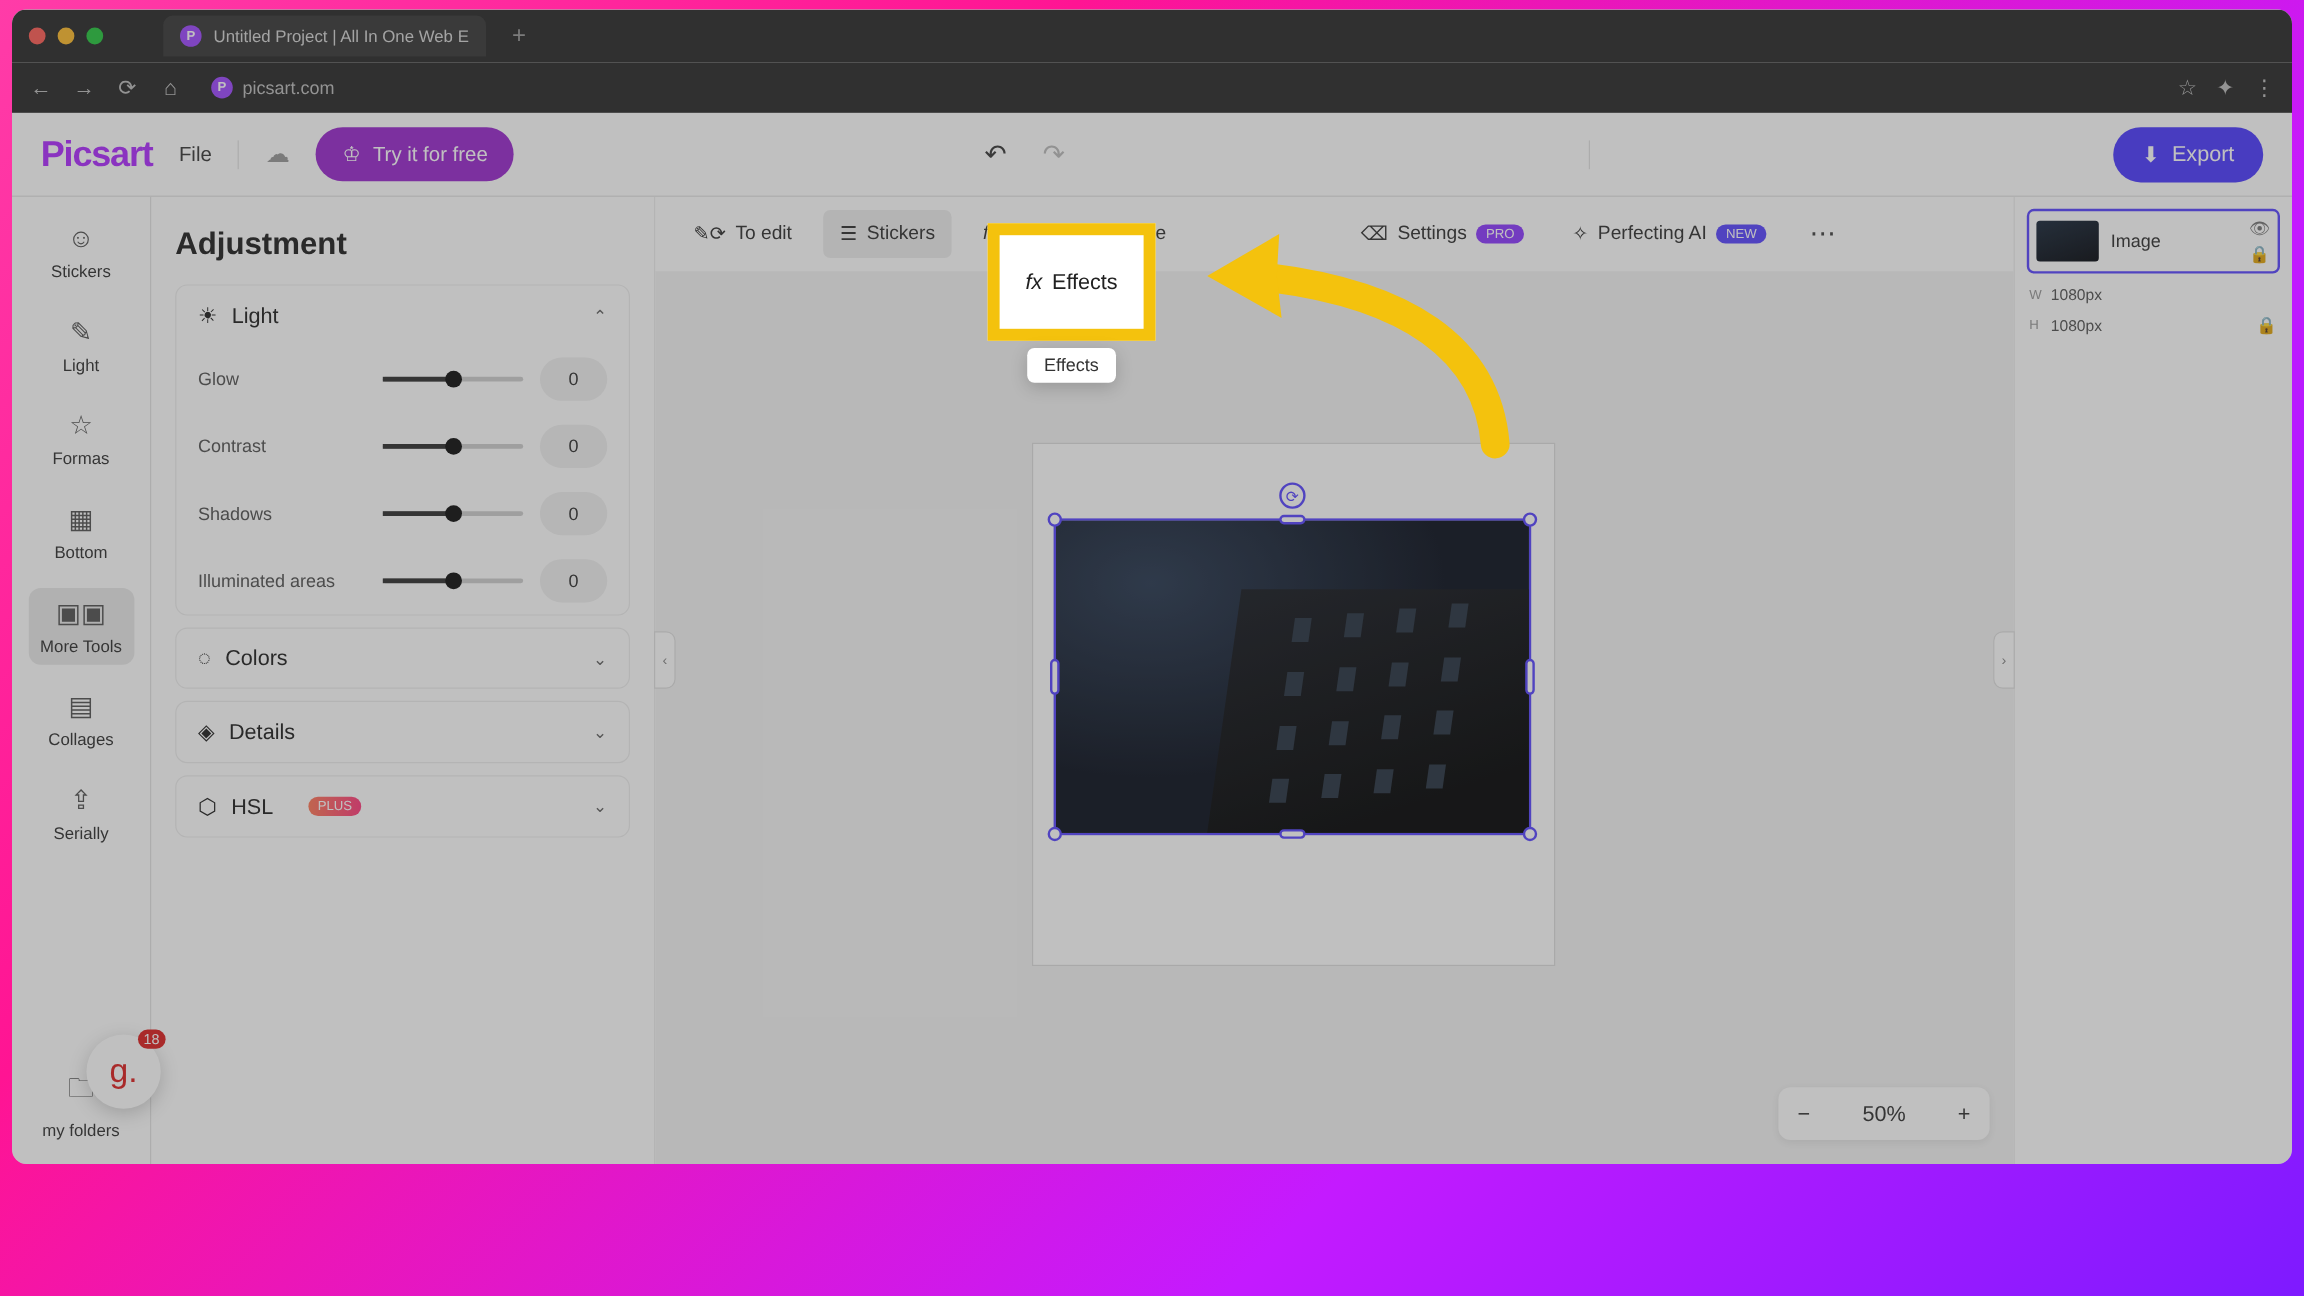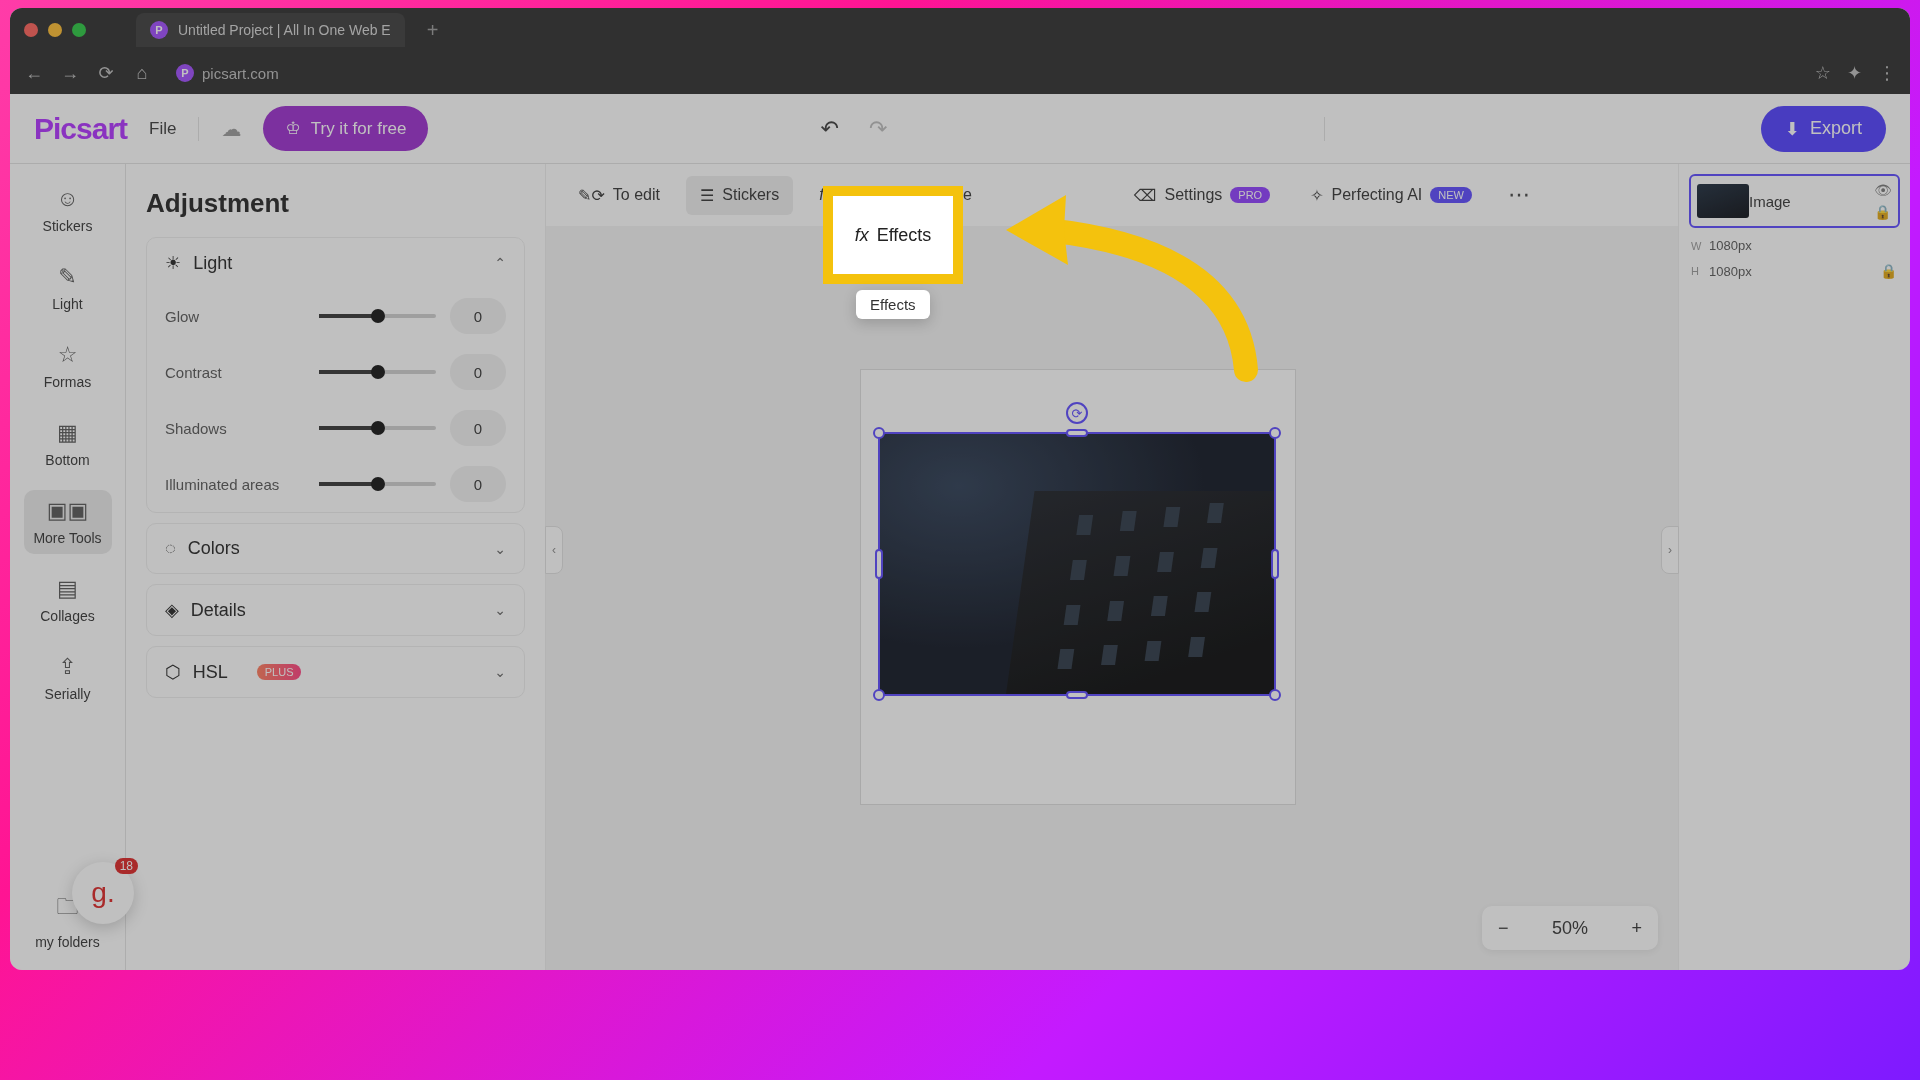--- a/index.html
+++ b/index.html
@@ -78,21 +78,21 @@
 .h-edge{position:absolute;width:22px;height:8px;border:2px solid #5b48ff;border-radius:4px;background:#fff}
 .h-t{left:50%;top:-5px;transform:translateX(-50%)}.h-b{left:50%;bottom:-5px;transform:translateX(-50%)}
 .h-side{width:8px;height:30px}.h-l{left:-5px;top:50%;transform:translateY(-50%)}.h-r{right:-5px;top:50%;transform:translateY(-50%)}
 .rot{position:absolute;left:50%;top:-32px;transform:translateX(-50%);width:22px;height:22px;border:2px solid #5b48ff;border-radius:50%;background:#fff;display:flex;align-items:center;justify-content:center;font-size:13px;color:#5b48ff}
 .zoom-ctrl{position:absolute;right:20px;bottom:20px;width:176px;height:44px;background:#fff;border-radius:10px;box-shadow:0 2px 8px rgba(0,0,0,.08);display:flex;align-items:center;justify-content:space-between;padding:0 16px;font-size:18px;color:#333}
 .edge-tab{position:absolute;top:300px;width:18px;height:48px;background:#fff;border:1px solid #e0e0e0;display:flex;align-items:center;justify-content:center;color:#888;font-size:12px}
 .edge-left{left:-1px;border-radius:0 8px 8px 0}.edge-right{right:-1px;border-radius:8px 0 0 8px}
 
 
 .layers{width:232px;border-left:1px solid #eee;padding:10px}
-.layer-card{border:2px solid #5b48ff;border-radius:6px;padding:6px;display:flex;align-items:center;}
+.layer-card{border:2px solid #5b48ff;border-radius:6px;padding:6px;display:flex;align-items:center;gap:10px}
 .layer-thumb{width:52px;height:34px;background:linear-gradient(160deg,#1c2a3c,#090c12);border-radius:3px}
 .layer-name{font-size:15px;color:#333}
 .layer-icons{margin-left:auto;display:flex;flex-direction:column;gap:6px;color:#777;font-size:14px}
 .dim-row{display:flex;align-items:center;gap:6px;font-size:13px;color:#555;margin:10px 2px 4px}
 .dim-row .k{font-size:11px;color:#999;width:12px}
 .layer-lock{float:right;color:#aaa;font-size:14px}
 
 
 .dim-overlay{position:absolute;inset:0;background:rgba(60,60,60,.32);pointer-events:none}
 .highlight-box{position:absolute;left:813px;top:178px;width:140px;height:98px;border:10px solid #f4c20d;background:#fff;display:flex;align-items:center;justify-content:center;gap:8px;font-size:18px;color:#222;pointer-events:none;z-index:5}

